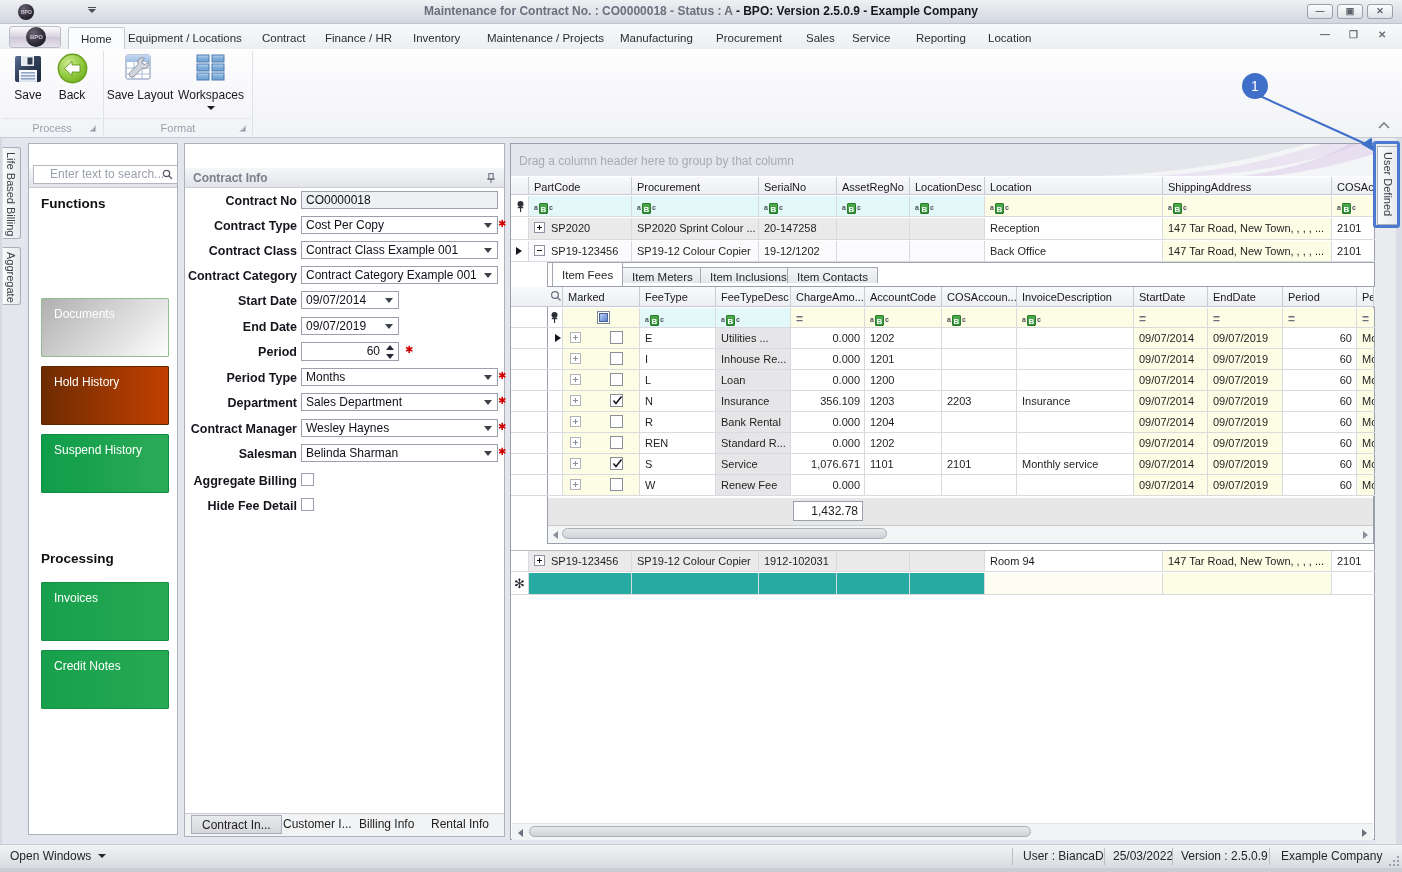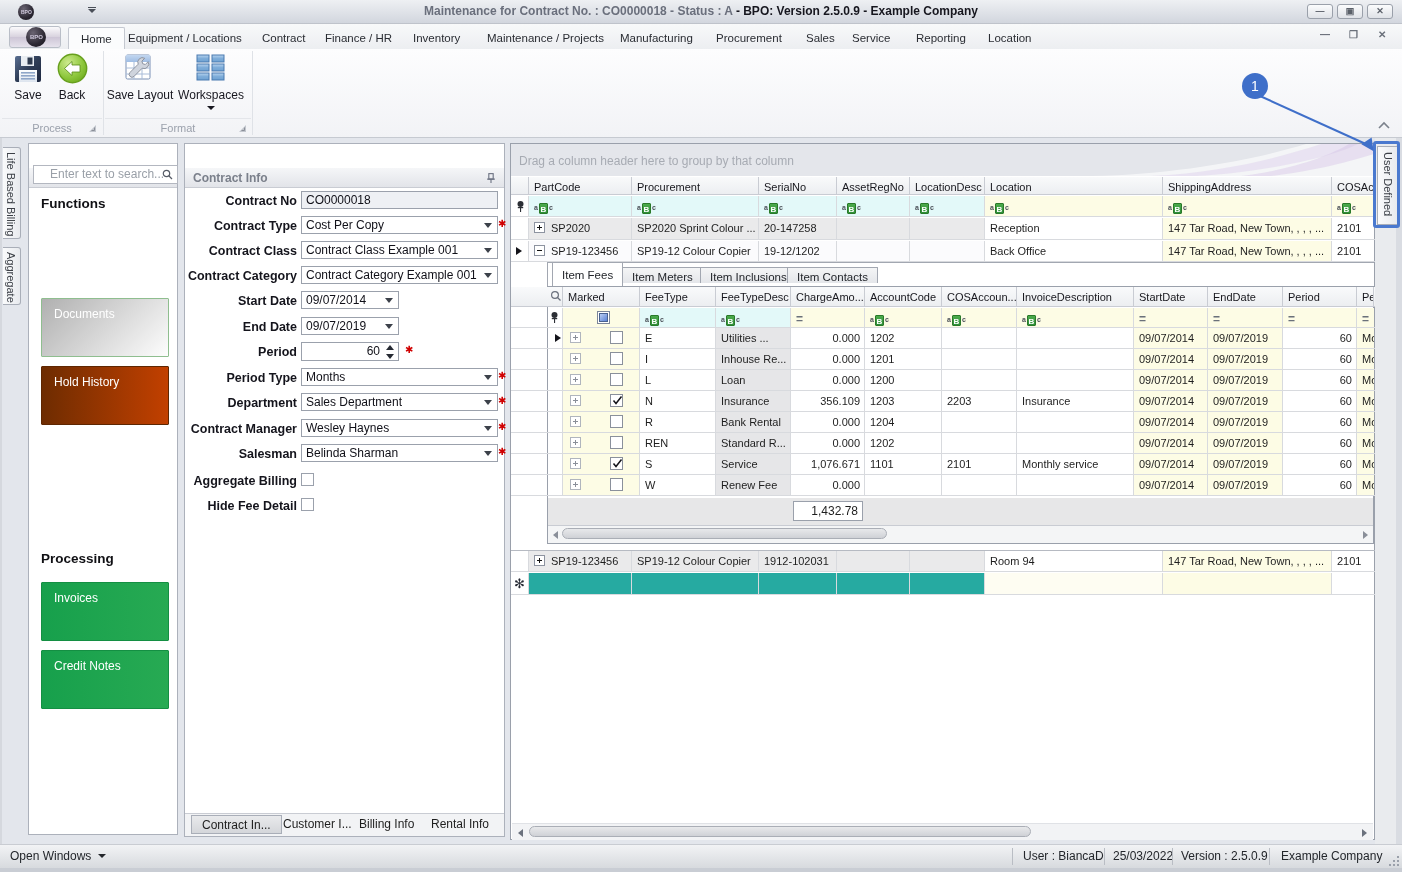--- a/index.html
+++ b/index.html
@@ -540,20 +540,21 @@
   </div>
   <div class="abs" style="left:4px;top:21px;width:145px;height:19px;border:1px solid #b3b7c0;background:#fff;color:#9aa0a8;font-size:12px;line-height:17px;padding-left:16px;">Enter text to search...
     <svg class="abs" style="right:4px;top:3px;" width="11" height="11" viewBox="0 0 11 11">
         <circle cx="4.5" cy="4.5" r="3.2" fill="none" stroke="#555b66" stroke-width="1.2"></circle>
         <path d="M7 7 L10 10" stroke="#555b66" stroke-width="1.2"></path>
       </svg>
   </div>
   <div class="abs sect" style="top:52px;">Functions</div>
   <div class="abs lbtn" style="top:154px;background:linear-gradient(135deg,#b0b0b0,#fdfdfd);border:1px solid #8fbe8f;color:#fff;">Documents</div>
   <div class="abs lbtn" style="top:222px;background:linear-gradient(90deg,#6e2c01,#c24000);border:1px solid #5e2601;color:#fff;">Hold History</div>
+  <div class="abs lbtn" style="top:290px;background:linear-gradient(90deg,#0f9d49,#2cab57);border:1px solid #0e8c41;color:#fff;">Suspend History</div>
   <div class="abs sect" style="top:407px;">Processing</div>
   <div class="abs lbtn" style="top:506px;background:linear-gradient(90deg,#17a04c,#27aa53);border:1px solid #148f43;color:#fff;">Credit Notes</div>
   <div class="abs lbtn" style="top:438px;background:linear-gradient(90deg,#17a04c,#27aa53);border:1px solid #148f43;color:#fff;">Invoices</div>
 </div>
 
 <div class="abs panel" style="left:184px;top:143px;width:321px;height:694px;">
   <div class="phead">Contract Info
     <svg class="pin" style="right:7px;" width="11" height="11" viewBox="0 0 11 11">
         <g stroke="#6a7080" fill="none">
           <rect x="3.5" y="1.5" width="4" height="5"></rect>

